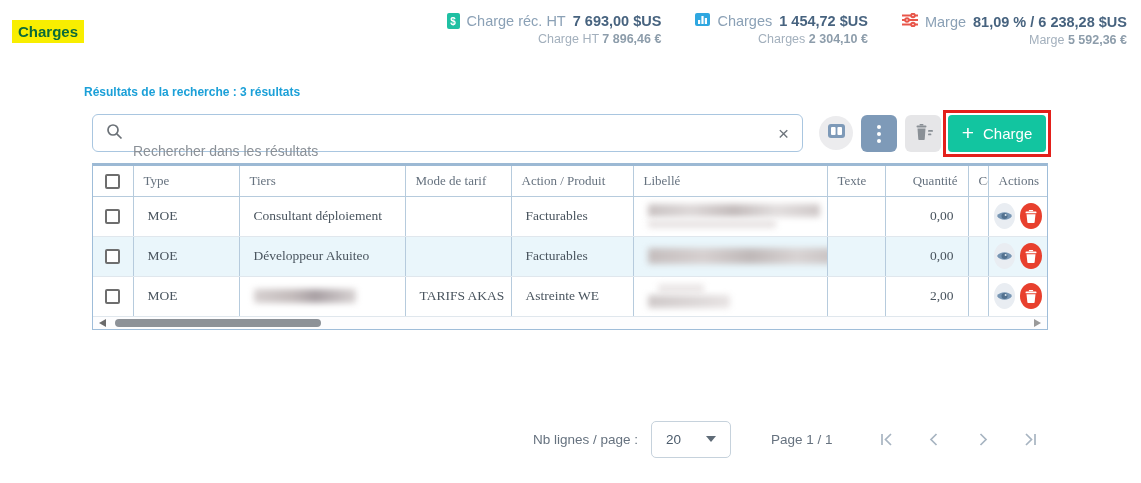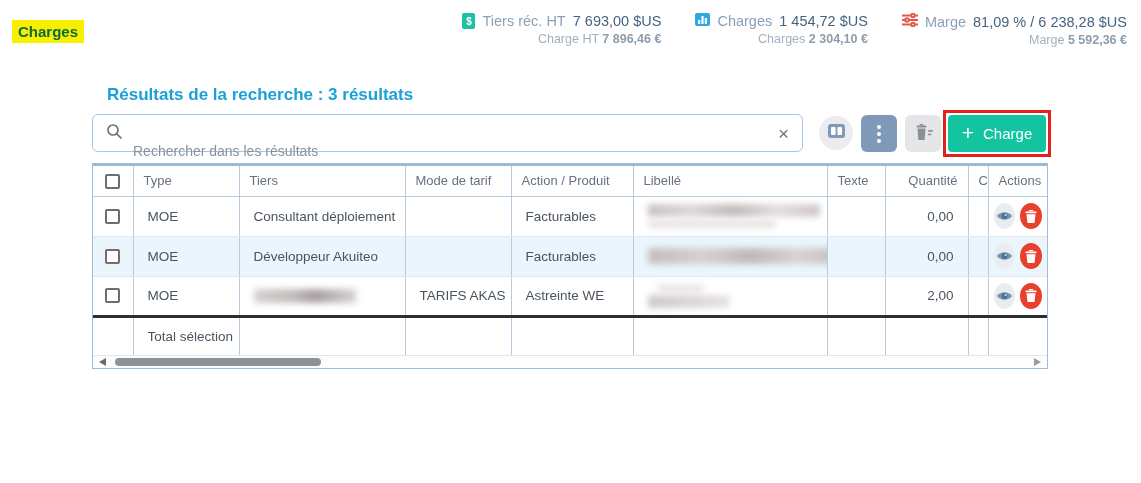--- a/index.html
+++ b/index.html
@@ -8,28 +8,28 @@
 
   
   .chip { position:absolute; left:12px; top:20px; background:#f8ee00; color:#0b6b39;
           font-size:15px; font-weight:700; padding:3px 6px; }
 
   
   .stats { position:absolute; top:13px; right:14px; display:flex; gap:34px; }
   .stat { display:flex; flex-direction:column; align-items:flex-end; }
   .stat-main { display:flex; align-items:center; gap:7px; font-size:14.5px; white-space:nowrap; }
   .stat-label { color:#8ba1b6; }
-  .stat-value { color:#47637f; font-weight:400; }
+  .stat-value { color:#47637f; font-weight:700; }
   .stat-sub { font-size:12.5px; margin-top:3px; color:#a3b0bd; white-space:nowrap; }
   .stat-sub-value { font-weight:700; color:#8d9dab; }
   .ic-doc { width:13px; height:16px; background:#1fc0a3; border-radius:2px; color:#fff;
             font-size:10px; font-weight:700; display:flex; align-items:center; justify-content:center; }
 
   
-  .results-heading { position:absolute; left:107px; top:85px; font-size:17px; color:#1ba0d8; font-weight:700; }
+  .results-heading { position:absolute; left:84px; top:85px; font-size:12px; color:#1ba0d8; font-weight:700; }
 
   
   .search-box { position:absolute; left:92px; top:114px; width:711px; height:38px;
                 border:1px solid #a9c6e0; border-radius:6px; display:flex; align-items:center;
                 padding:0 13px; gap:10px; background:#fff; }
   .search-box input { border:none; outline:none; flex:1; font-size:14px; color:#333; background:transparent;margin-top:36px; }
   .search-box input::placeholder { color:#8a9097; }
   .clear-btn { color:#6f767d; font-size:19px; line-height:1; cursor:pointer; }
 
   .btn-columns { position:absolute; left:819px; top:116px; width:34px; height:34px; border-radius:50%;
@@ -40,21 +40,21 @@
   .btn-more i { width:4px; height:4px; border-radius:50%; background:#fff; }
   .btn-trash { position:absolute; left:905px; top:115px; width:36px; height:37px; border-radius:6px;
                background:#e6e6e8; display:flex; align-items:center; justify-content:center; cursor:pointer; }
   .add-wrap { position:absolute; left:943px; top:110px; border:3px solid #e3201b; padding:2px; background:#fff; }
   .btn-add { width:98px; height:37px; background:#12c5a0; border:none; border-radius:4px; color:#fff;
              font-size:15px; display:flex; align-items:center; justify-content:center; gap:9px; cursor:pointer; }
   .btn-add .plus { font-size:21px; font-weight:400; line-height:1; margin-top:-2px; }
 
   
   .table-wrap { position:absolute; left:92px; top:163px; width:956px; border:1px solid #9fbdd9;
-                border-top:3px solid #9cb9d4; background:#fff; }
+                border-top:3px solid #9cb9d4; background:#fff;font-family:Liberation Serif, serif; }
   table { border-collapse:collapse; table-layout:fixed; width:954px; font-size:13.5px; color:#49545e; }
   th { height:30px; font-weight:400; color:#66727f; text-align:left; padding:0 10px;
        border-right:1px solid #b6cbdd; border-bottom:1px solid #b6cbdd; font-size:13px;
        overflow:hidden; white-space:nowrap; }
   td { height:40px; padding:0 14px; border-right:1px solid #b6cbdd; border-bottom:1px solid #e0e7ed;
        overflow:hidden; white-space:nowrap; }
   th:last-child, td:last-child { border-right:none; }
   tr.alt td { background:#eaf6fb; }
   tr.sel-row td { border-top:3px solid #2e2e2e; height:39px; }
   tr.total-row td { border-top:2px solid #2e2e2e; height:39px; }
@@ -102,21 +102,21 @@
 <body>
 
 <div class="app">
 
   <span class="chip">Charges</span>
 
   <div class="stats">
     <div class="stat">
       <div class="stat-main">
         <span class="ic-doc">$</span>
-        <span class="stat-label">Tiers réc. HT</span>
+        <span class="stat-label">Charge réc. HT</span>
         <span class="stat-value">7 693,00 $US</span>
       </div>
       <div class="stat-sub">
         <span>Charge HT</span>
         <span class="stat-sub-value">7 896,46 €</span>
       </div>
     </div>
     <div class="stat">
       <div class="stat-main">
         <span>
@@ -324,35 +324,47 @@
               <span class="act-del">
                 <svg width="12" height="13" viewBox="0 0 12 13" fill="#fff">
                     <rect x="0.5" y="1.5" width="11" height="1.8" rx="0.9"></rect>
                     <rect x="3.8" y="0" width="4.4" height="1.2" rx="0.6"></rect>
                     <path d="M1.5 4.3h9l-0.9 8.2a0.7 0.7 0 0 1-0.7 0.5H3.1a0.7 0.7 0 0 1-0.7-0.5z"></path>
                   </svg>
               </span>
             </div>
           </td>
         </tr>
-        <tr class="sel-row">
-          <td class="cb-cell"></td>
-          <td>Total sélection</td>
-          <td></td>
-            <td></td>
-            <td></td>
-            <td></td>
-            <td></td>
-          <td class="num"></td>
-          <td></td>
-            <td></td>
-        </tr>
       </tbody>
     </table>
     <div class="scrollbar">
       <span class="sb-left"></span>
       <span class="sb-thumb"></span>
       <span class="sb-right"></span>
     </div>
   </div>
 
+  <div class="pagination">
+    <span>Nb lignes / page :</span>
+    <div class="rows-select">
+      <span>20</span>
+      <span class="caret"></span>
+    </div>
+    <span class="page-ind">Page 1 / 1</span>
+    <div class="pager">
+      <svg width="15" height="15" viewBox="0 0 15 15" fill="none" stroke="#a7b4c1" stroke-width="1.7">
+          <path d="M3 2v11"></path>
+          <path d="M12 2L6.5 7.5 12 13"></path>
+        </svg>
+      <svg width="15" height="15" viewBox="0 0 15 15" fill="none" stroke="#a7b4c1" stroke-width="1.7">
+          <path d="M9.5 2L4 7.5 9.5 13"></path>
+        </svg>
+      <svg width="15" height="15" viewBox="0 0 15 15" fill="none" stroke="#a7b4c1" stroke-width="1.7">
+          <path d="M5.5 2L11 7.5 5.5 13"></path>
+        </svg>
+      <svg width="15" height="15" viewBox="0 0 15 15" fill="none" stroke="#a7b4c1" stroke-width="1.7">
+          <path d="M12 2v11"></path>
+          <path d="M3 2l5.5 5.5L3 13"></path>
+        </svg>
+    </div>
+  </div>
 
 </div>
 
 </body></html>

